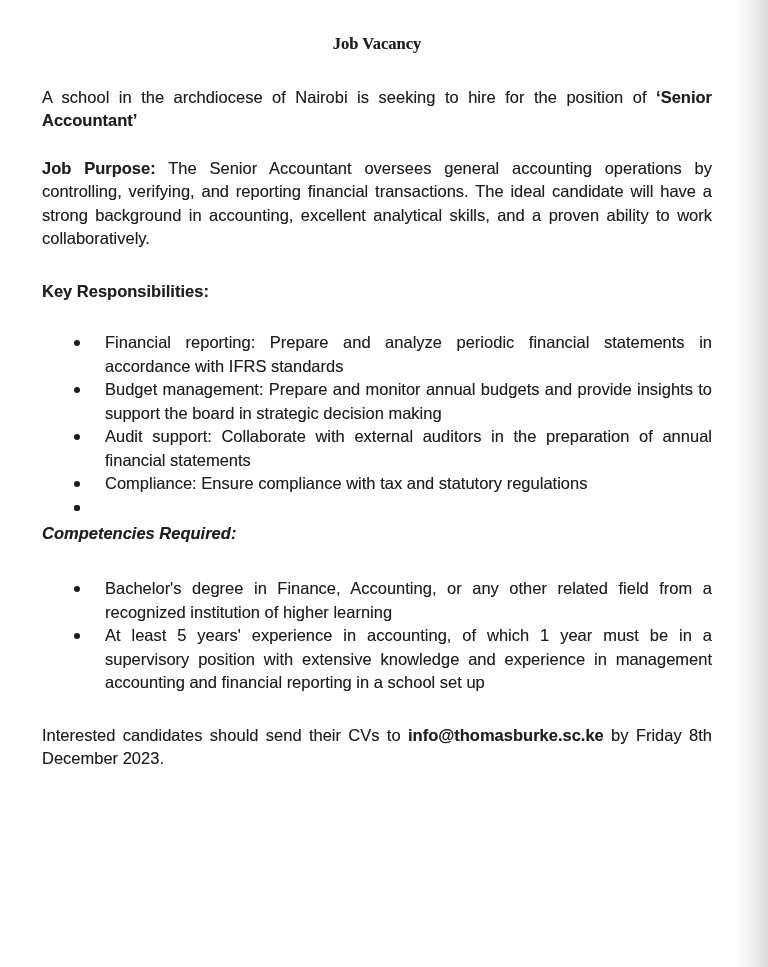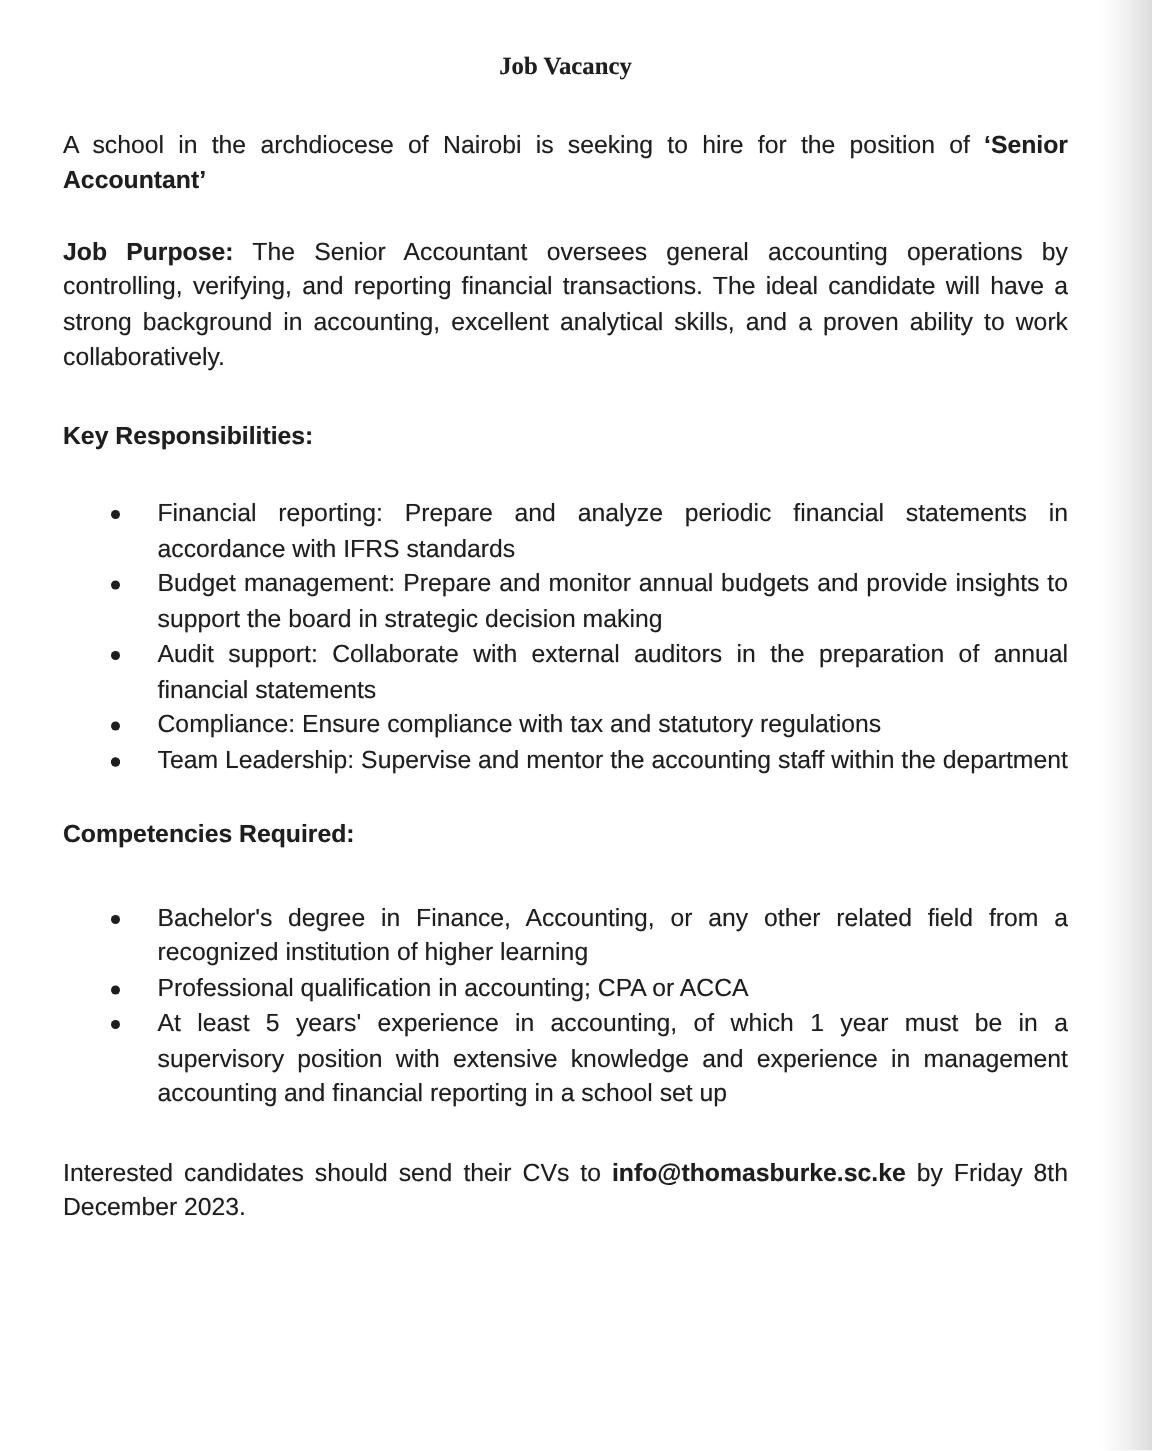--- a/index.html
+++ b/index.html
@@ -38,21 +38,21 @@
   .para {
     text-align: justify;
     margin: 0 0 24px 0;
   }
   .para.jp { margin-bottom: 29px; }
   .heading {
     font-size: 16.5px;
     font-weight: 700;
     margin: 0 0 28px 0;
   }
-  .heading.comp { margin-bottom: 32px; }
+  .heading.comp { margin-bottom: 32px; font-style: italic; }
   ul.list {
     list-style: none;
     margin: 0 0 26px 0;
   }
   ul.list.comp { margin-bottom: 29px; }
   ul.list li {
     position: relative;
     padding-left: 63px;
     text-align: justify;
   }
@@ -81,27 +81,26 @@
   <p class="para jp"><strong>Job Purpose:</strong><span> The Senior Accountant oversees general accounting operations by controlling, verifying, and reporting financial transactions. The ideal candidate will have a strong background in accounting, excellent analytical skills, and a proven ability to work collaboratively.</span></p>
 
   <h2 class="heading">Key Responsibilities:</h2>
 
   <ul class="list">
     <li><span class="dot"></span><span>Financial reporting: Prepare and analyze periodic financial statements in accordance with IFRS standards</span></li>
     <li><span class="dot"></span><span>Budget management: Prepare and monitor annual budgets and provide insights to support the board in strategic decision making</span></li>
     <li><span class="dot"></span><span>Audit support: Collaborate with external auditors in the preparation of annual financial statements</span></li>
     <li><span class="dot"></span><span>Compliance: Ensure compliance with tax and statutory regulations</span></li>
     <li><span class="dot"></span></li>
-    <li><span class="dot"></span><span>Team Leadership: Supervise and mentor the accounting staff within the department</span></li>
+    <li><span class="dot"></span></li>
   </ul>
 
   <h2 class="heading comp">Competencies Required:</h2>
 
   <ul class="list comp">
     <li><span class="dot"></span><span>Bachelor's degree in Finance, Accounting, or any other related field from a recognized institution of higher learning</span></li>
-    <li><span class="dot"></span><span>Professional qualification in accounting; CPA or ACCA</span></li>
     <li><span class="dot"></span><span>At least 5 years' experience in accounting, of which 1 year must be in a supervisory position with extensive knowledge and experience in management accounting and financial reporting in a school set up</span></li>
   </ul>
 
   <p class="para apply"><span>Interested candidates should send their CVs to </span><strong>info@thomasburke.sc.ke</strong><span> by Friday 8th December 2023.</span></p>
 
 
 </div>
 
 </body></html>

